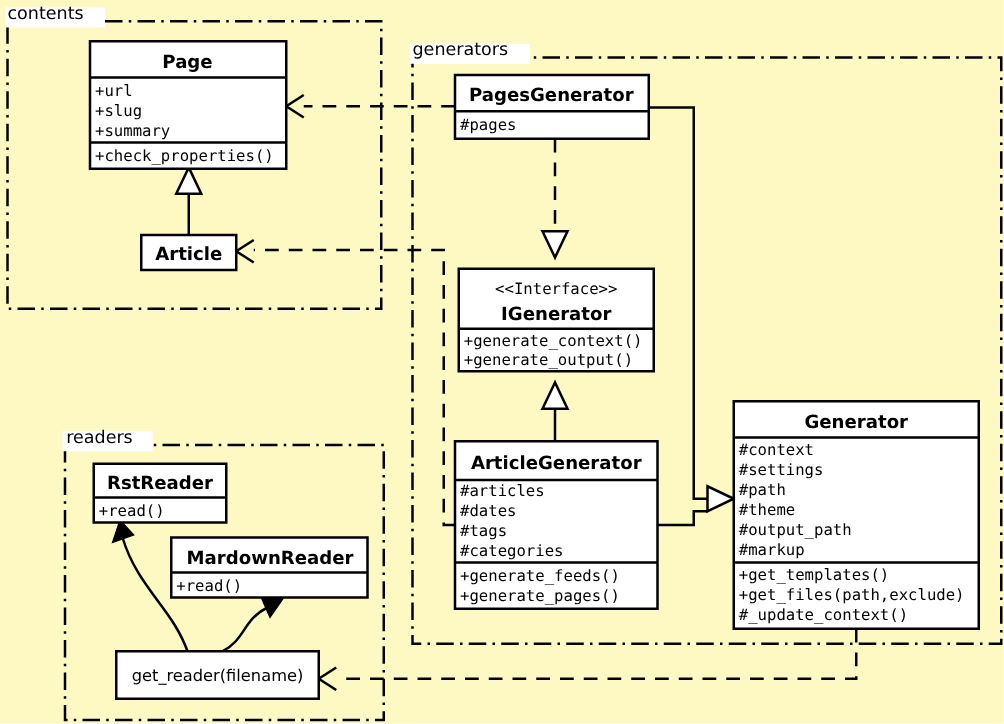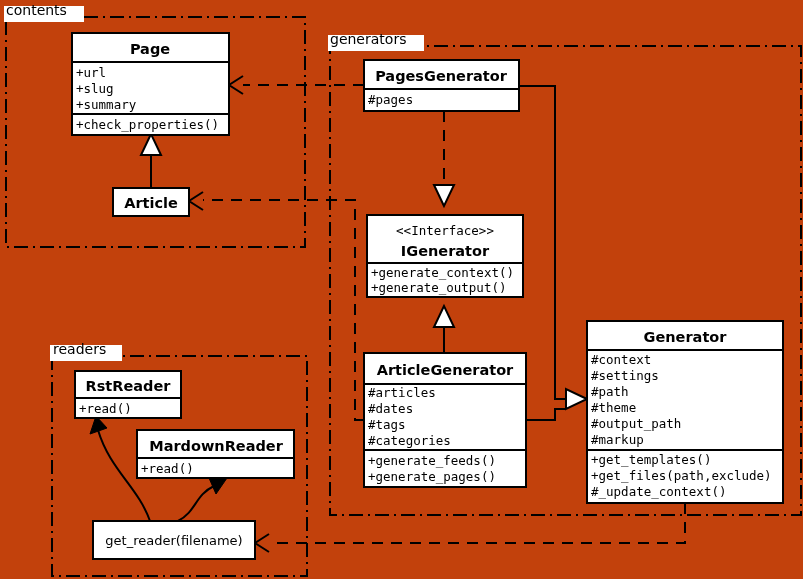--- a/index.html
+++ b/index.html
@@ -4,21 +4,21 @@
 <style>
   html, body {
     margin: 0;
     padding: 0;
     background: #ffffff;
   }
   #diagram-root {
     position: relative;
     width: 803px;
     height: 579px;
-    background: #c2410c;
+    background: #fef9c3;
     font-family: "DejaVu Sans", sans-serif;
     overflow: hidden;
     text-decoration: underline;
   }
   #uml-svg {
     position: absolute;
     left: 0;
     top: 0;
     width: 803px;
     height: 579px;

